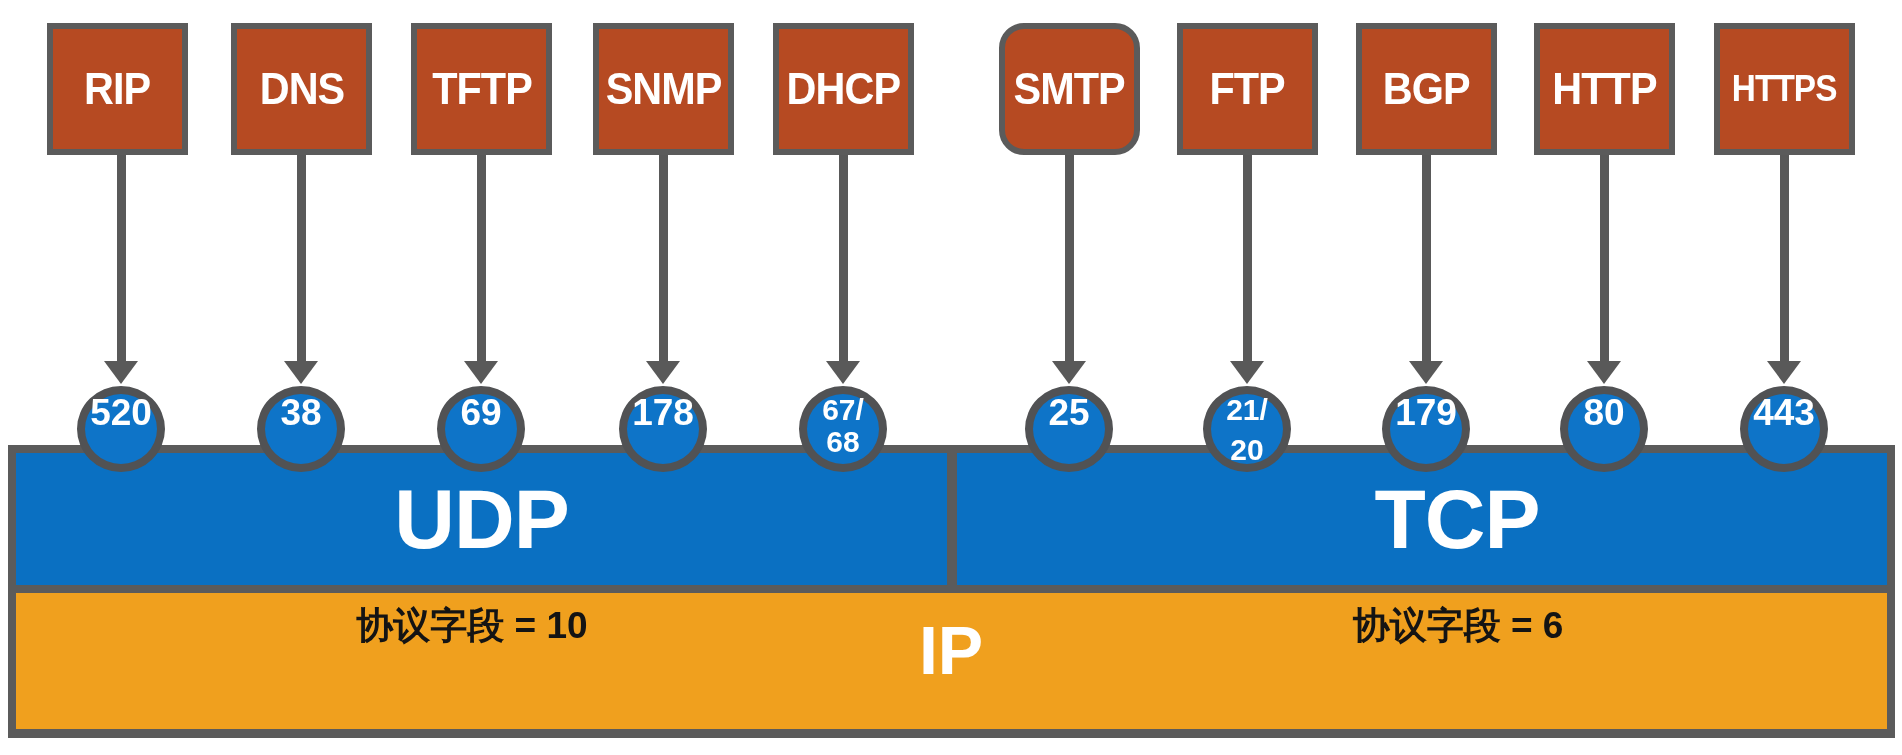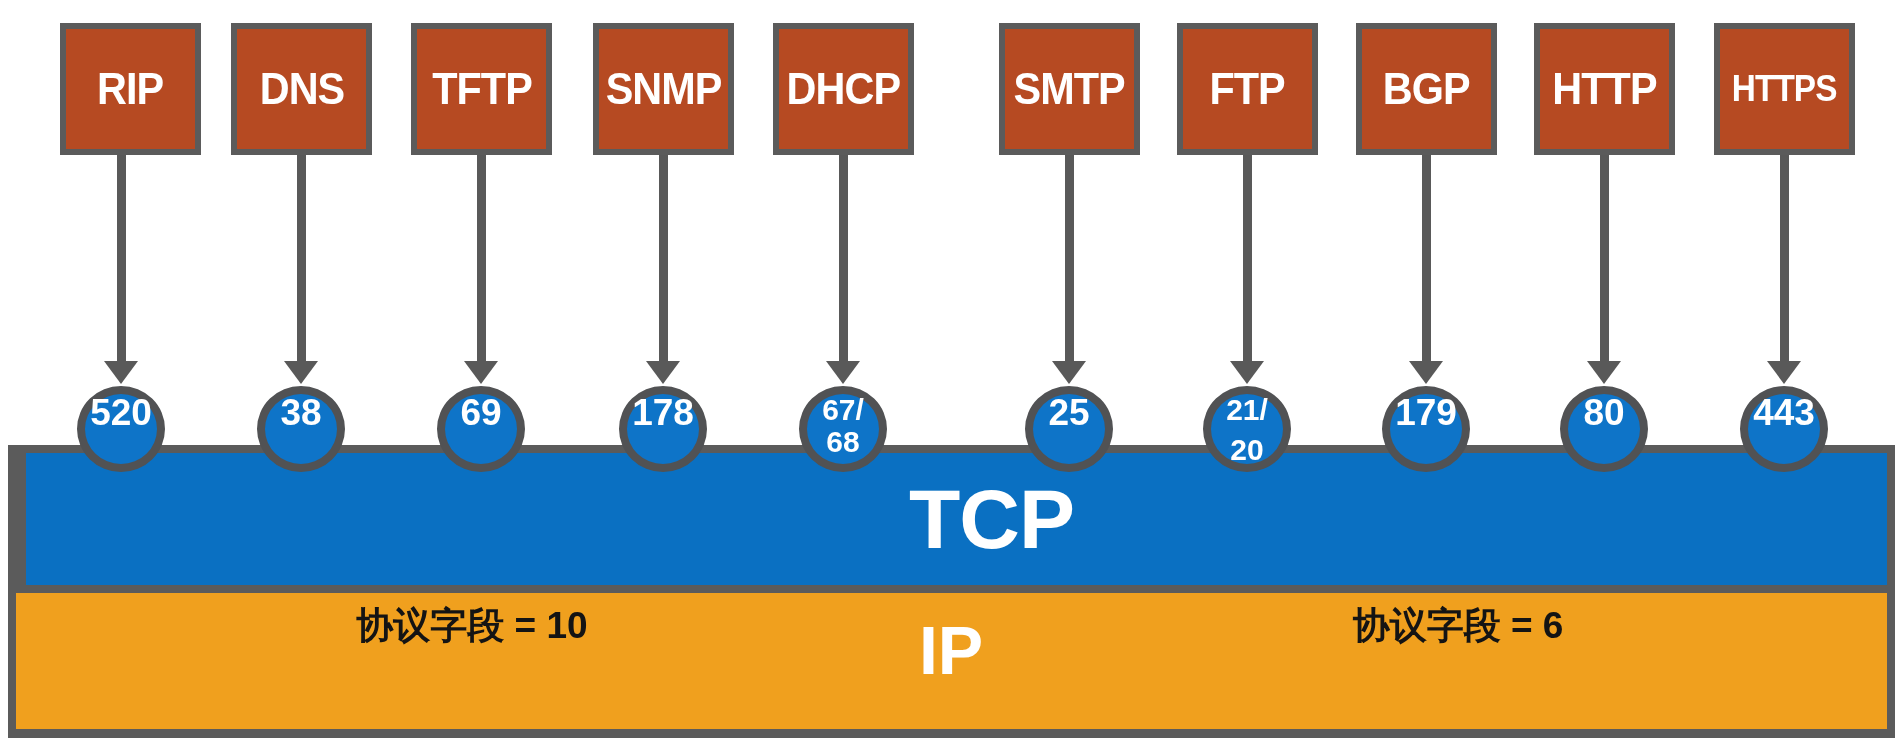--- a/index.html
+++ b/index.html
@@ -72,36 +72,39 @@
     position:absolute; top:616px; left:951px; transform:translateX(-50%);
     font-size:68px; font-weight:bold; color:#ffffff; line-height:1; z-index:2;
   }
 </style>
 </head>
 <body>
 
 <div class="stage">
 
   <div class="transport-row">
+    <div class="udp-half">
+      <span class="bar-label">UDP</span>
+    </div>
     <div class="vdivider"></div>
     <div class="tcp-half">
       <span class="bar-label">TCP</span>
     </div>
   </div>
 
   <div class="ip-row"></div>
 
   <div class="proto-field" style="left:472px">协议字段 = 10</div>
 
   <div class="proto-field" style="left:1458px">协议字段 = 6</div>
 
   <div class="ip-label">IP</div>
 
   <div id="columns">
-      <div class="proto-box" style="left: 60px;">
+      <div class="proto-box" style="left: 47px;">
         <span class="proto-label">RIP</span>
       </div>
       <div class="arrow-shaft" style="left: 117px;"></div>
       <div class="arrow-head" style="left: 104px;"></div>
       <div class="port-circle" style="left: 77px;">
         <div class="one">520</div>
       </div>
       <div class="proto-box" style="left: 231px;">
         <span class="proto-label">DNS</span>
       </div>
@@ -128,21 +131,21 @@
       </div>
       <div class="proto-box" style="left: 773px;">
         <span class="proto-label">DHCP</span>
       </div>
       <div class="arrow-shaft" style="left: 839px;"></div>
       <div class="arrow-head" style="left: 826px;"></div>
       <div class="port-circle" style="left: 799px;">
         <div class="two">67/</div>
         <div class="two">68</div>
       </div>
-      <div class="proto-box" style="left: 999px;">
+      <div class="proto-box" style="left: 999px; border-radius: 25px;">
         <span class="proto-label">SMTP</span>
       </div>
       <div class="arrow-shaft" style="left: 1065px;"></div>
       <div class="arrow-head" style="left: 1052px;"></div>
       <div class="port-circle" style="left: 1025px;">
         <div class="one">25</div>
       </div>
       <div class="proto-box" style="left: 1177px;">
         <span class="proto-label">FTP</span>
       </div>

